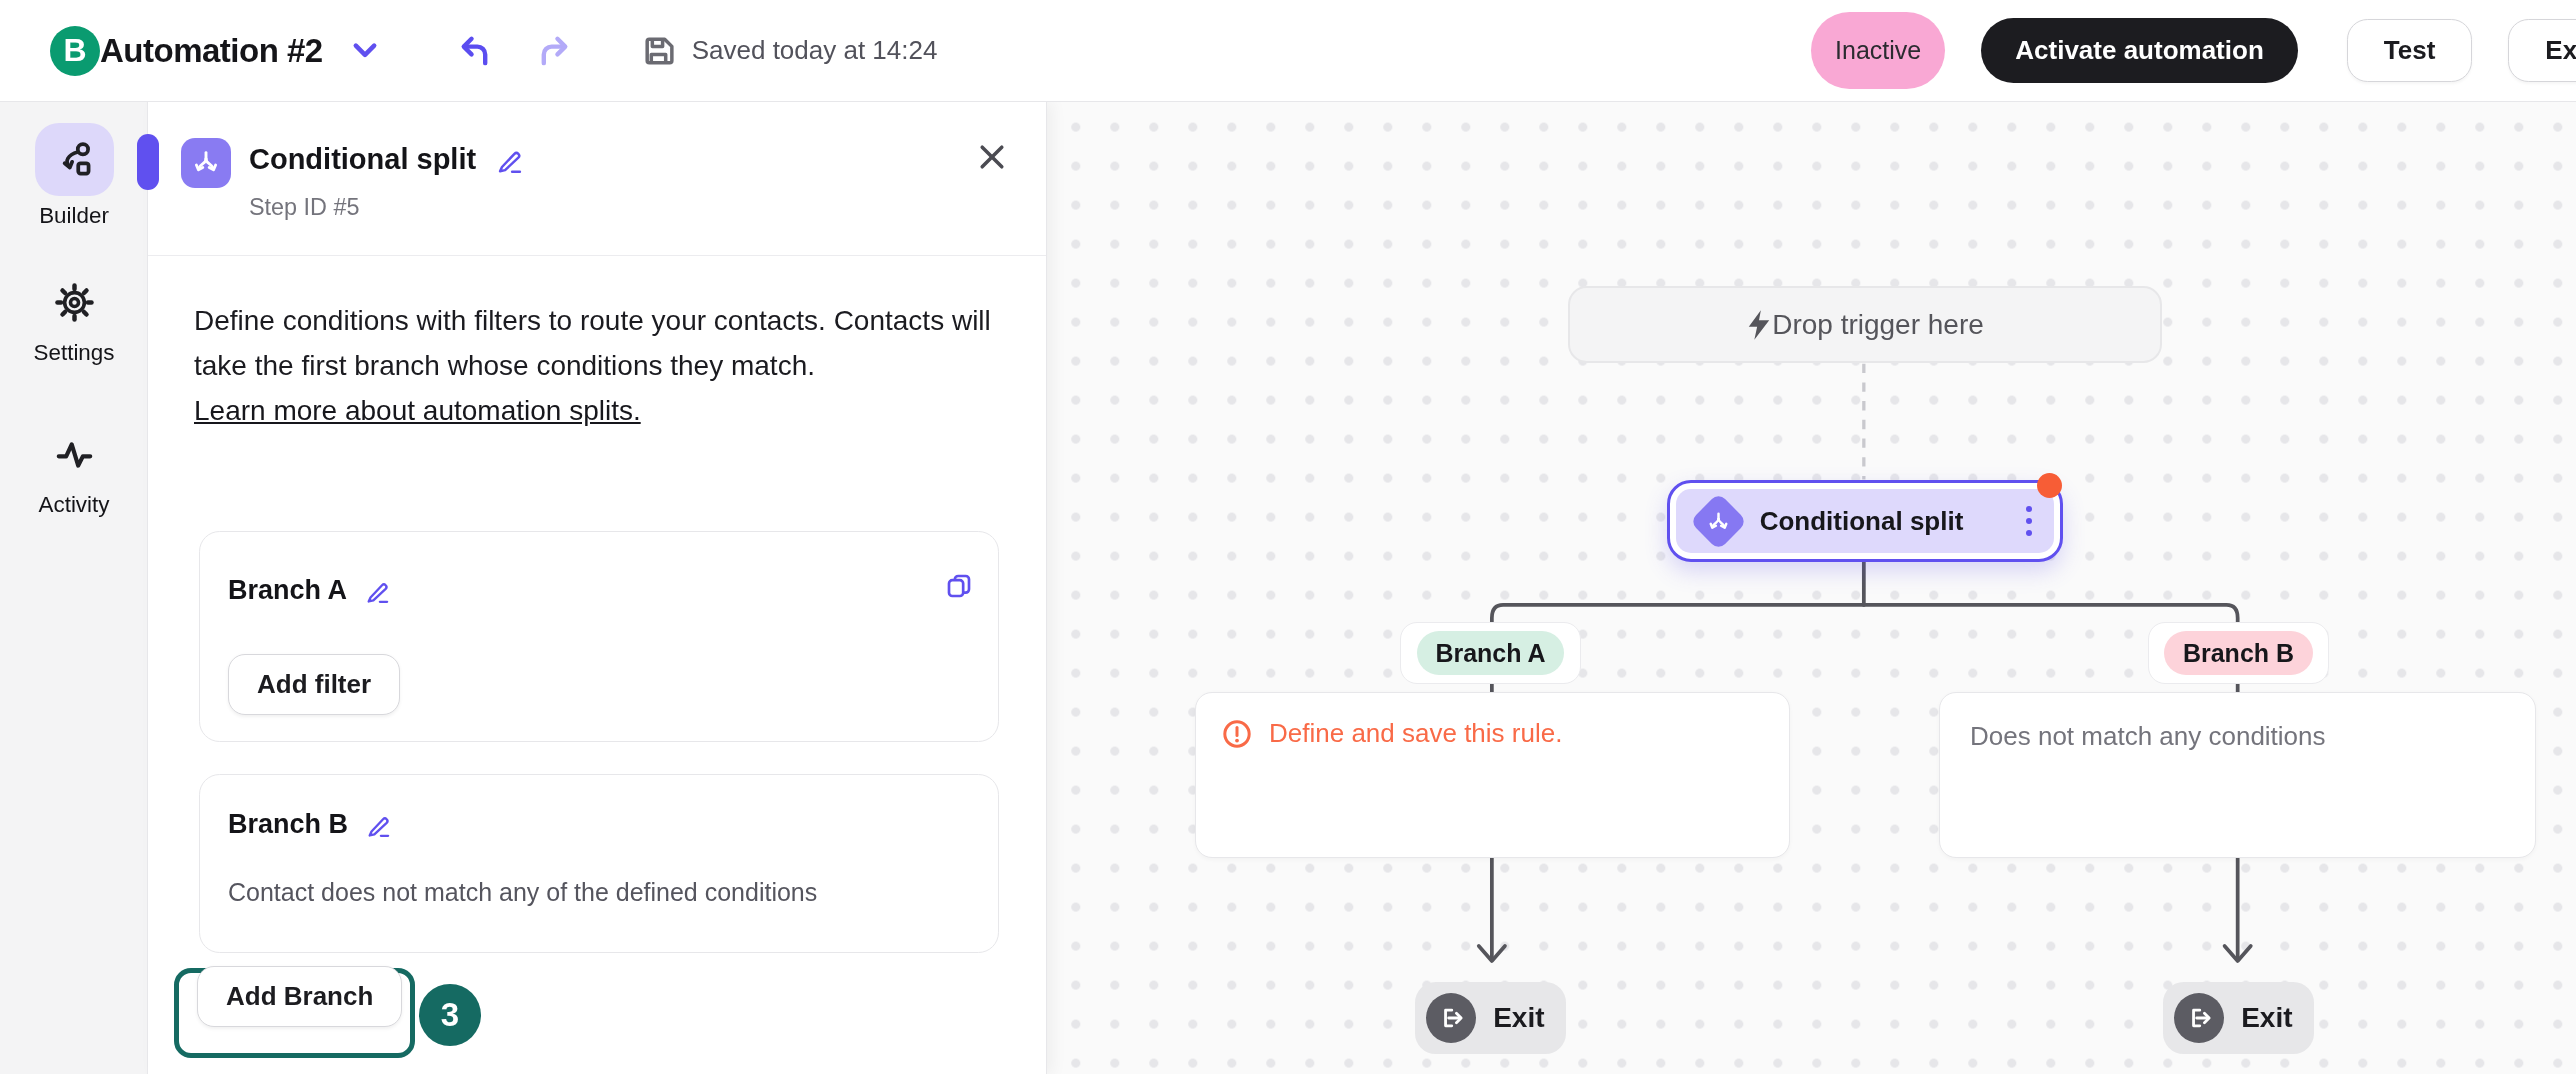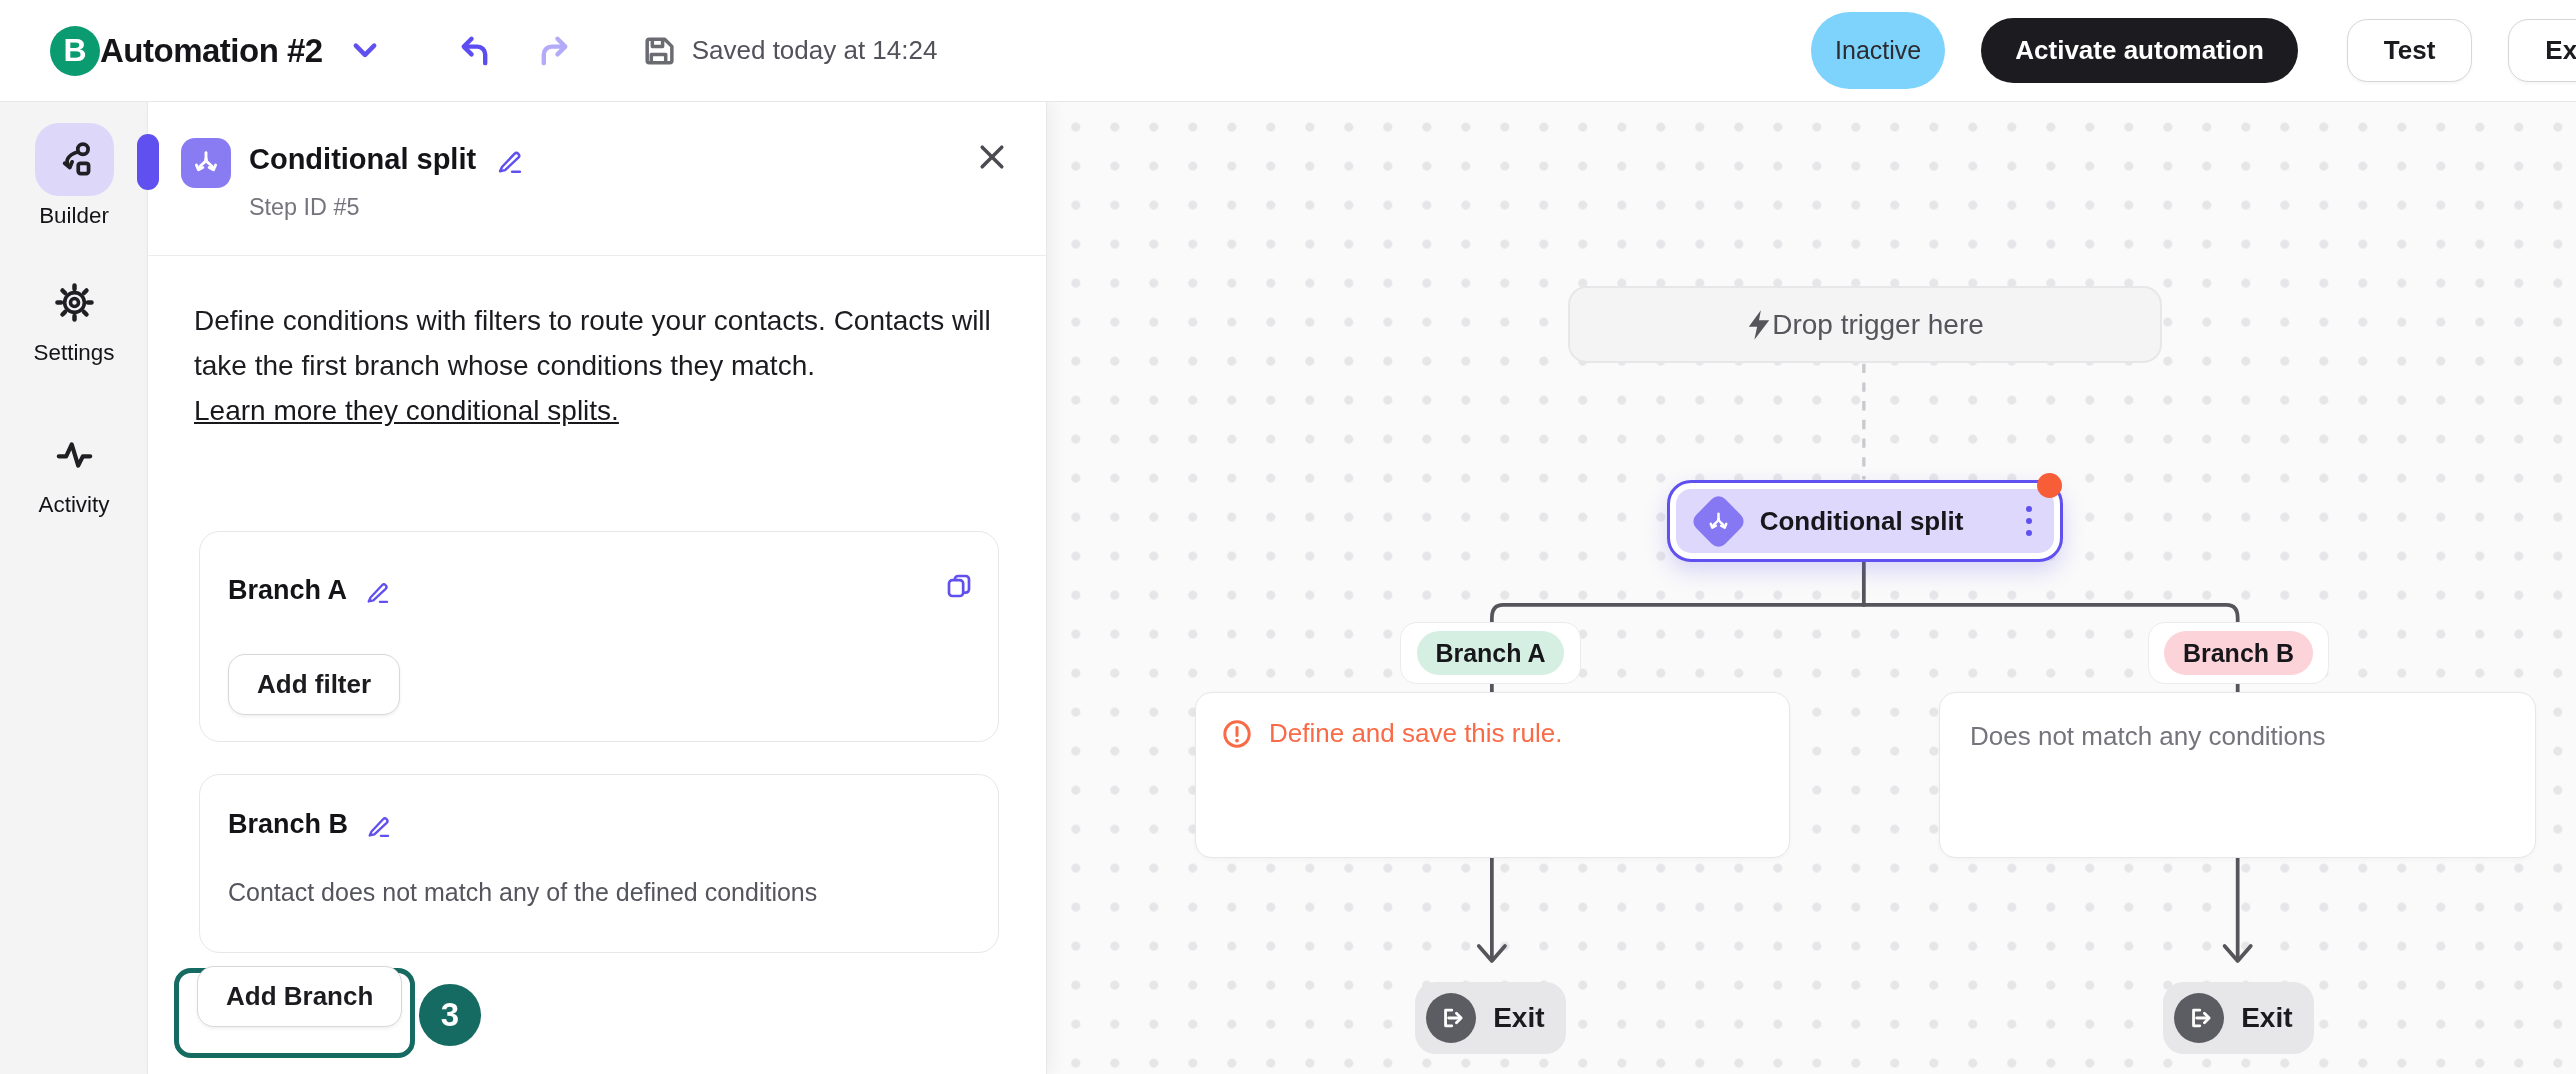--- a/index.html
+++ b/index.html
@@ -15,21 +15,21 @@
           display:flex; align-items:center; justify-content:center; font-size:32px; font-weight:800;
           flex:0 0 auto; }
   .tb-title { font-size:33px; font-weight:800; letter-spacing:-0.5px; color:#151519; white-space:nowrap; }
   .tb-ic { display:flex; align-items:center; justify-content:center; background:none; border:none; cursor:pointer; }
   .tb-chevron { margin-left:28px; }
   .tb-undo { margin-left:75px; }
   .tb-redo { margin-left:43px; }
   .tb-save { margin-left:65px; }
   .tb-saved { margin-left:15px; font-size:26px; color:#52525b; white-space:nowrap; }
   .tb-spacer { flex:1; }
-  .badge-inactive { background:#7dd3fc; color:#2b2b30; font-size:25px; padding:24px 24px;
+  .badge-inactive { background:#f9a8d4; color:#2b2b30; font-size:25px; padding:24px 24px;
                     border-radius:934px; white-space:nowrap; }
   .btn { font-family:inherit; cursor:pointer; white-space:nowrap; }
   .btn-activate { margin-left:36px; background:#1c1c20; color:#fff; font-size:26px; font-weight:700;
                   padding:17px 34px; border-radius:934px; border:none; }
   .btn-outline { background:#fff; border:1.9px solid #d6d6da; color:#1c1c20; font-size:26px; font-weight:700;
                  padding:15px 36px; border-radius:20.6px; box-shadow:0 1.9px 2.8px rgba(0,0,0,.04); }
   .btn-test { margin-left:49px; }
   .btn-exit { margin-left:36px; margin-right:-54px; }
 
   
@@ -239,21 +239,21 @@
       <button class="ph-close">
         <svg width="32" height="32" viewBox="0 0 36 36">
             <line x1="7" y1="7" x2="29" y2="29" stroke="#4b4b52" stroke-width="4" stroke-linecap="round"></line>
             <line x1="29" y1="7" x2="7" y2="29" stroke="#4b4b52" stroke-width="4" stroke-linecap="round"></line>
           </svg>
       </button>
     </div>
 
     <div class="panel-desc">
       <span>Define conditions with filters to route your contacts. Contacts will take the first branch whose conditions they match.</span><br>
-      <a class="panel-link" href="#">Learn more they conditional splits.</a>
+      <a class="panel-link" href="#">Learn more about automation splits.</a>
     </div>
 
     <div class="p-card p-card-a">
       <div class="title-row">
         <span class="b-title">Branch A</span>
         <span class="b-pencil">
           <svg width="26" height="26" viewBox="0 0 36 36">
               <path d="M9 27 L25 10 a3.4 3.4 0 0 1 5 5 L13 31 l-6.5 1.5 Z" fill="none" stroke="#6050ef" stroke-width="3.2" stroke-linejoin="round"></path>
               <line x1="22" y1="33" x2="32" y2="33" stroke="#6050ef" stroke-width="3.2" stroke-linecap="round"></line>
             </svg>

